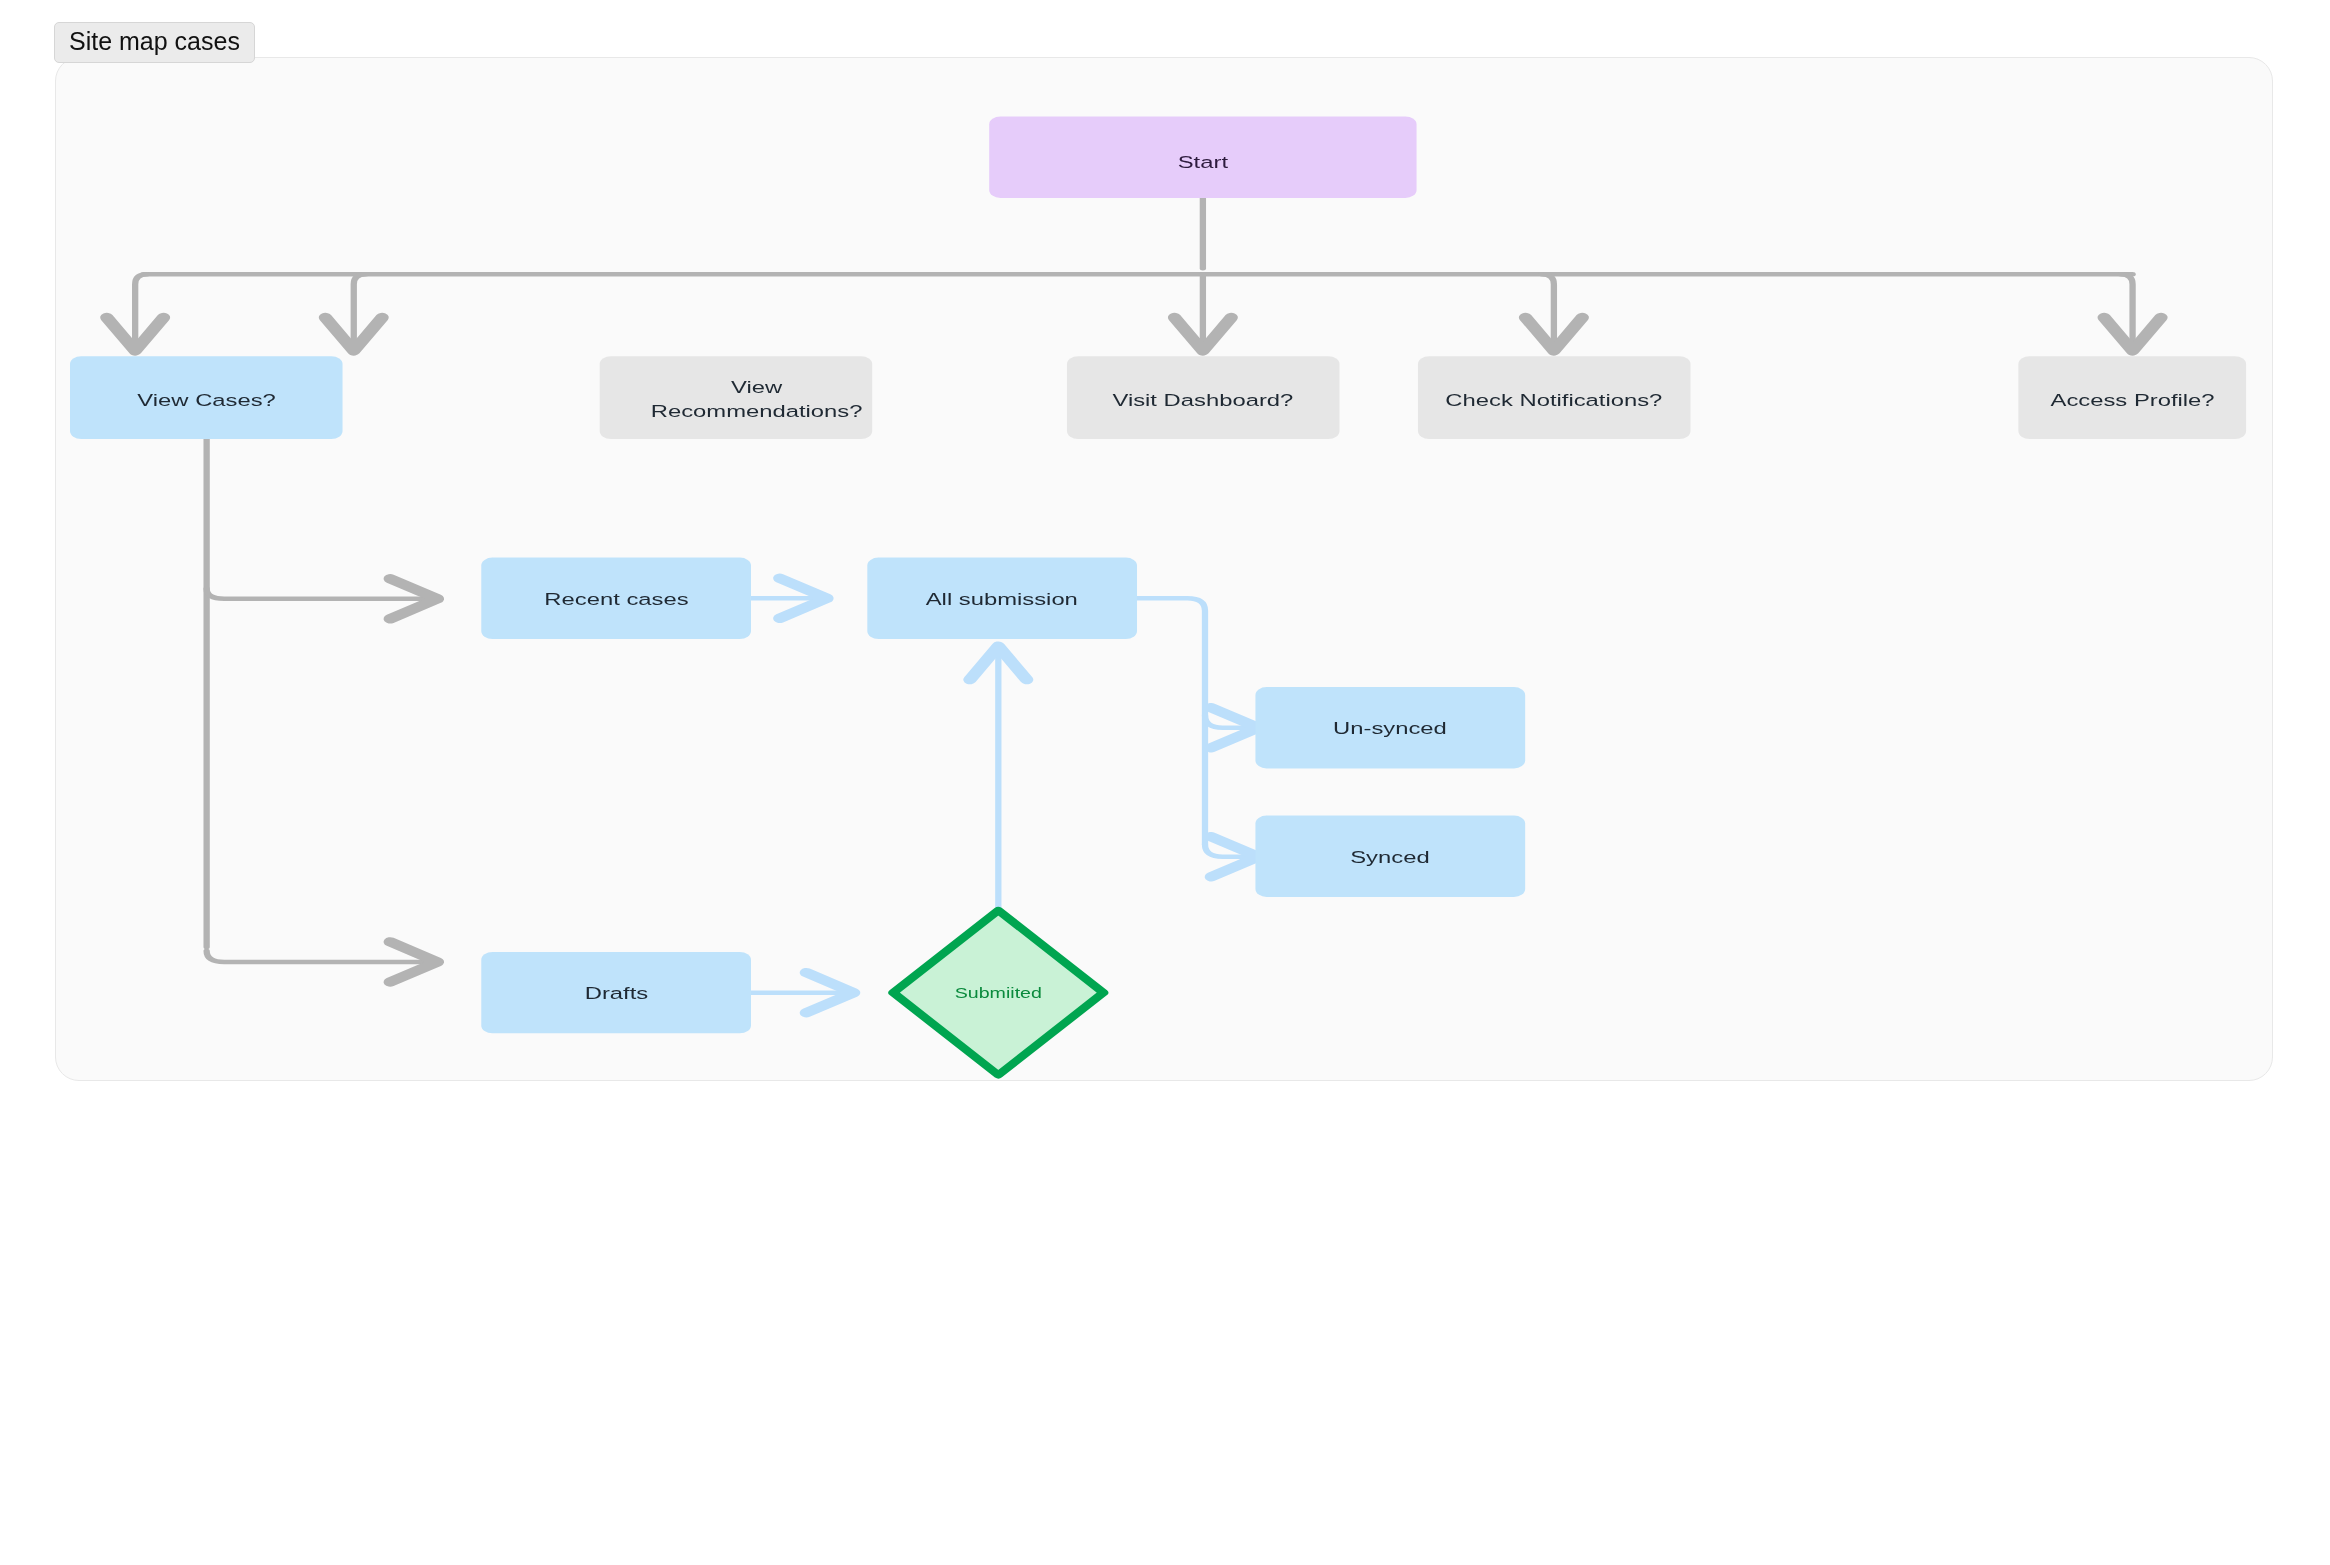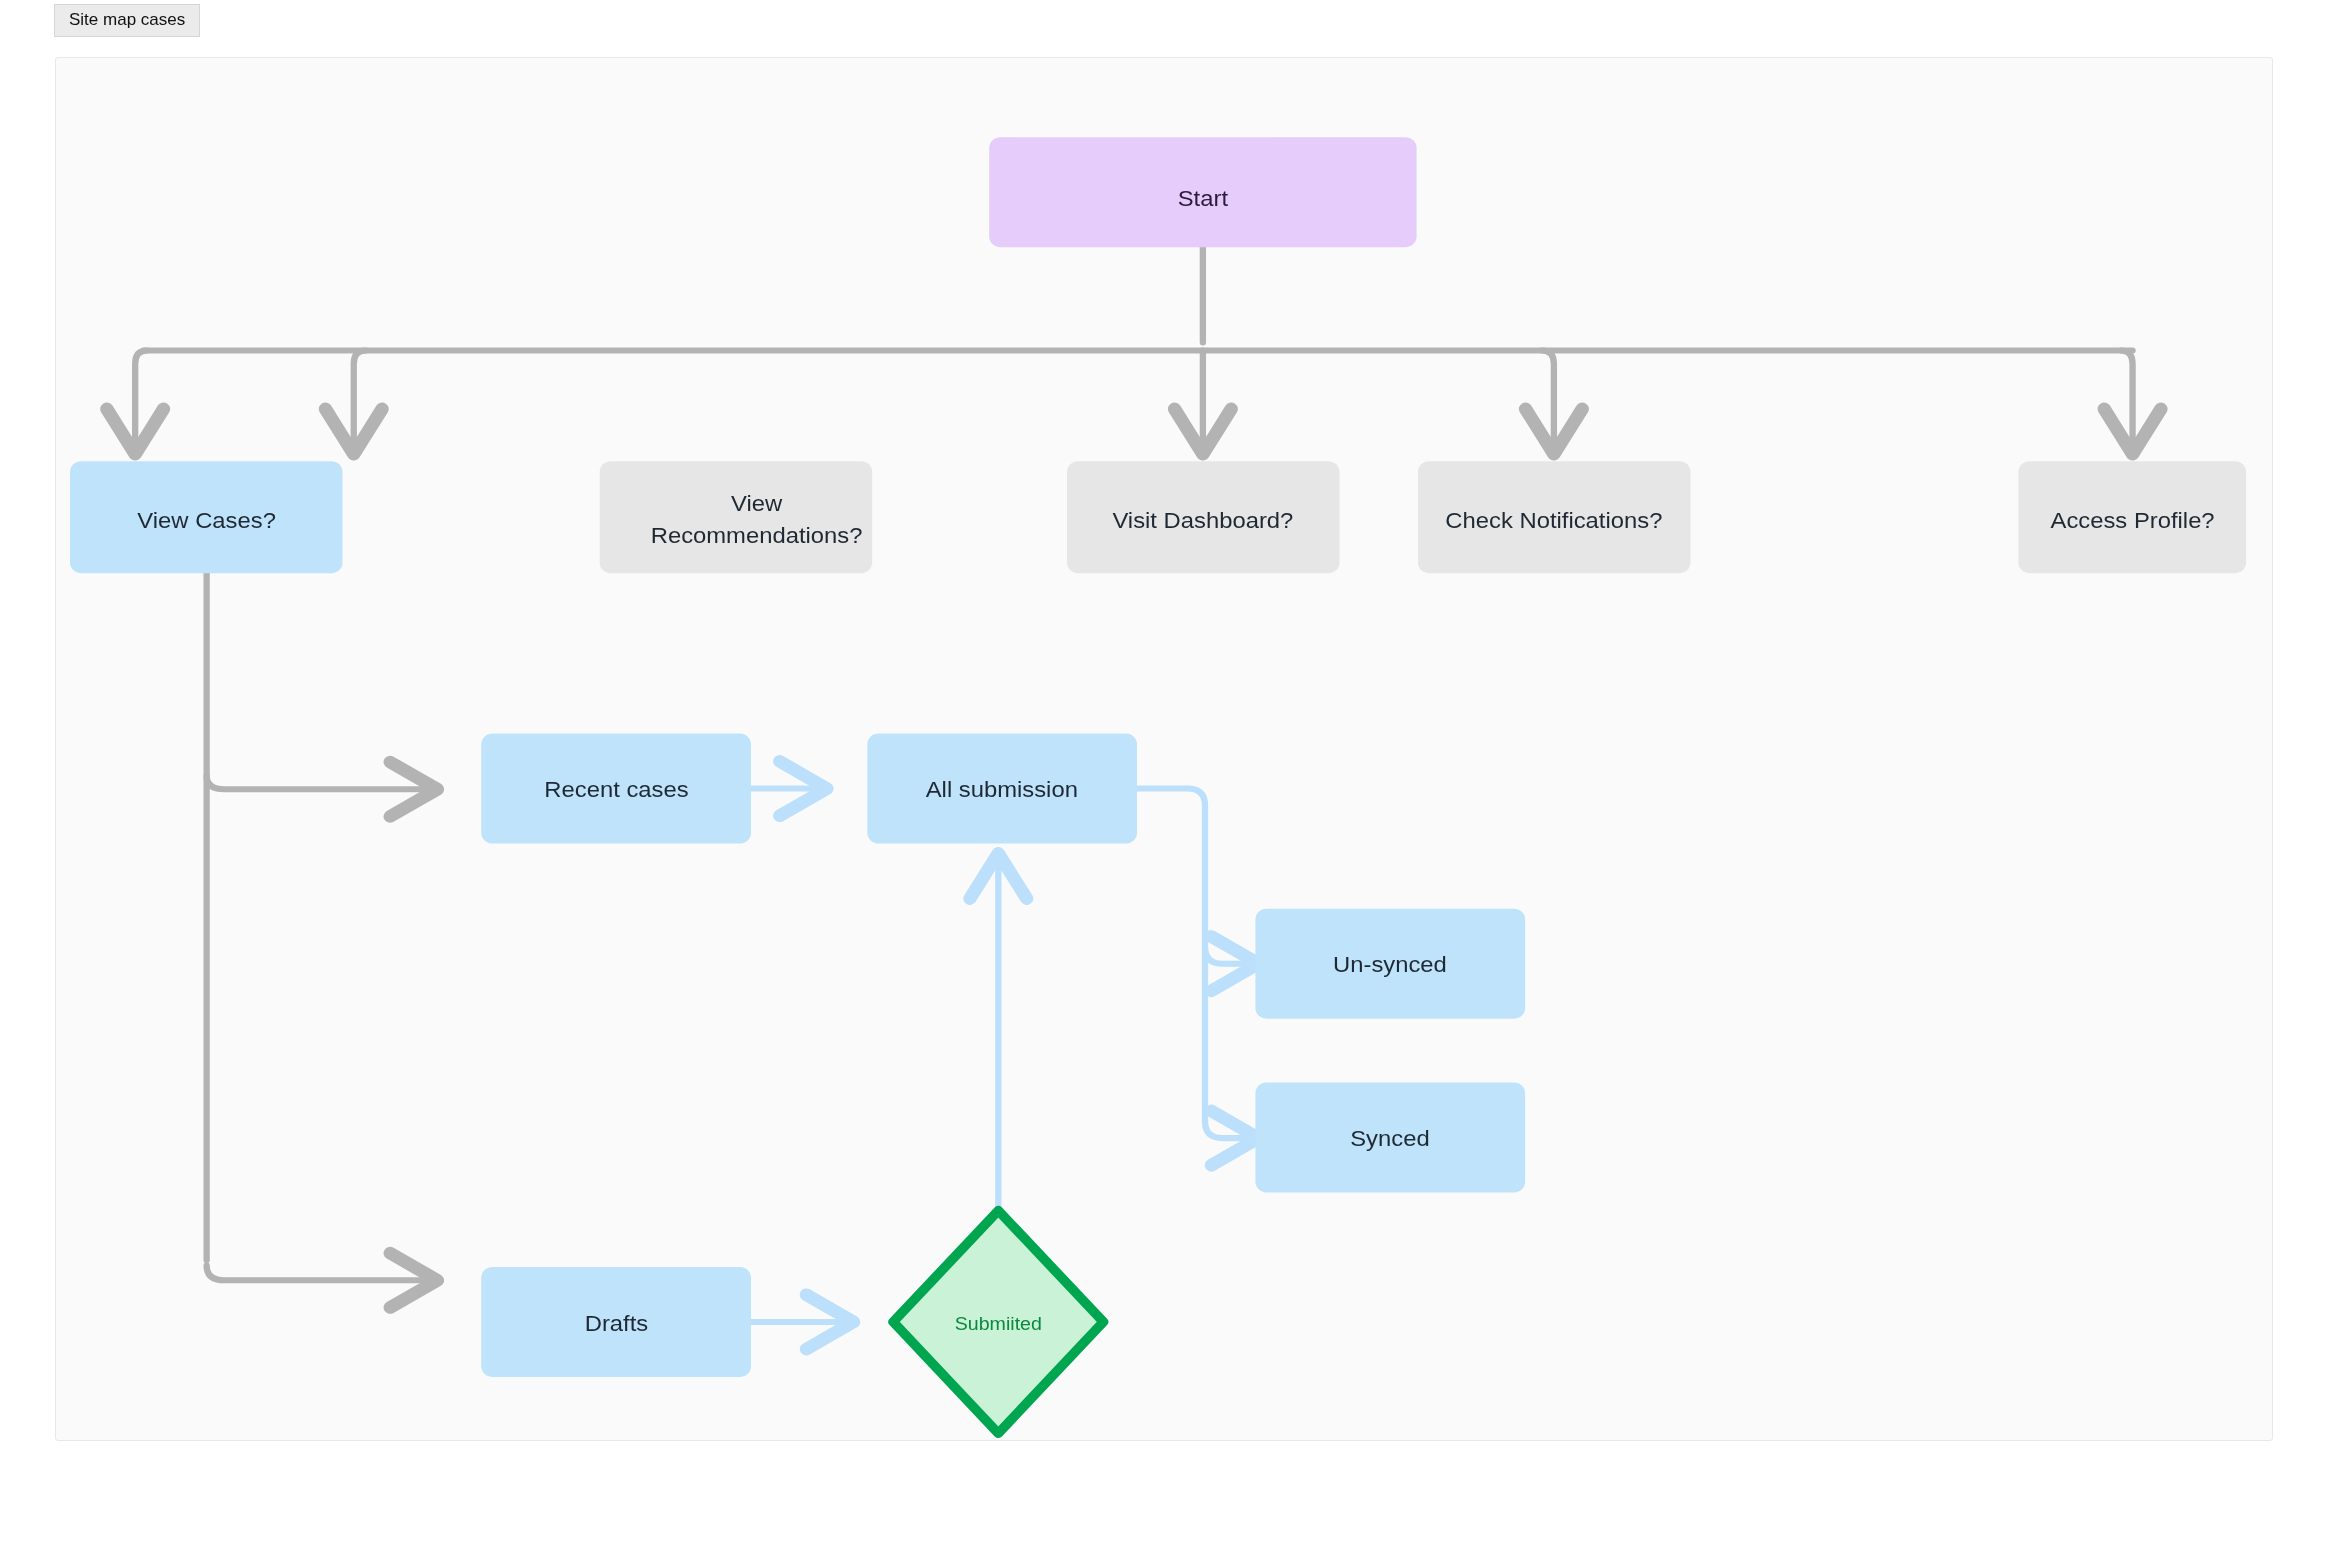--- a/index.html
+++ b/index.html
@@ -13,43 +13,43 @@
     width: 2330px;
     height: 1566px;
     background: #ffffff;
     overflow: hidden;
   }
 
   
   .title-tab {
     position: absolute;
     left: 54px;
-    top: 4px;
+    top: 22px;
     padding: 6.3px 14px 7.7px 14px;
     background: #ebebeb;
     border: 1.4px solid #d6d6d6;
-    border-radius: 0;
-    font-size: 17px;
+    border-radius: 5px;
+    font-size: 25px;
     line-height: 1.0;
     color: #111111;
     white-space: nowrap;
     box-sizing: border-box;
     z-index: 5;
   }
 
   
   .canvas-card {
     position: absolute;
     left: 55px;
     top: 57px;
     width: 2218px;
-    height: 1384px;
+    height: 1024px;
     background: #fafafa;
     border: 1.4px solid #e8e8e8;
-    border-radius: 3px;
+    border-radius: 24px;
     box-sizing: border-box;
     overflow: hidden;
   }
 
   .flow-svg {
     position: absolute;
     left: 0;
     top: 0;
     width: 100%;
     height: 100%;

